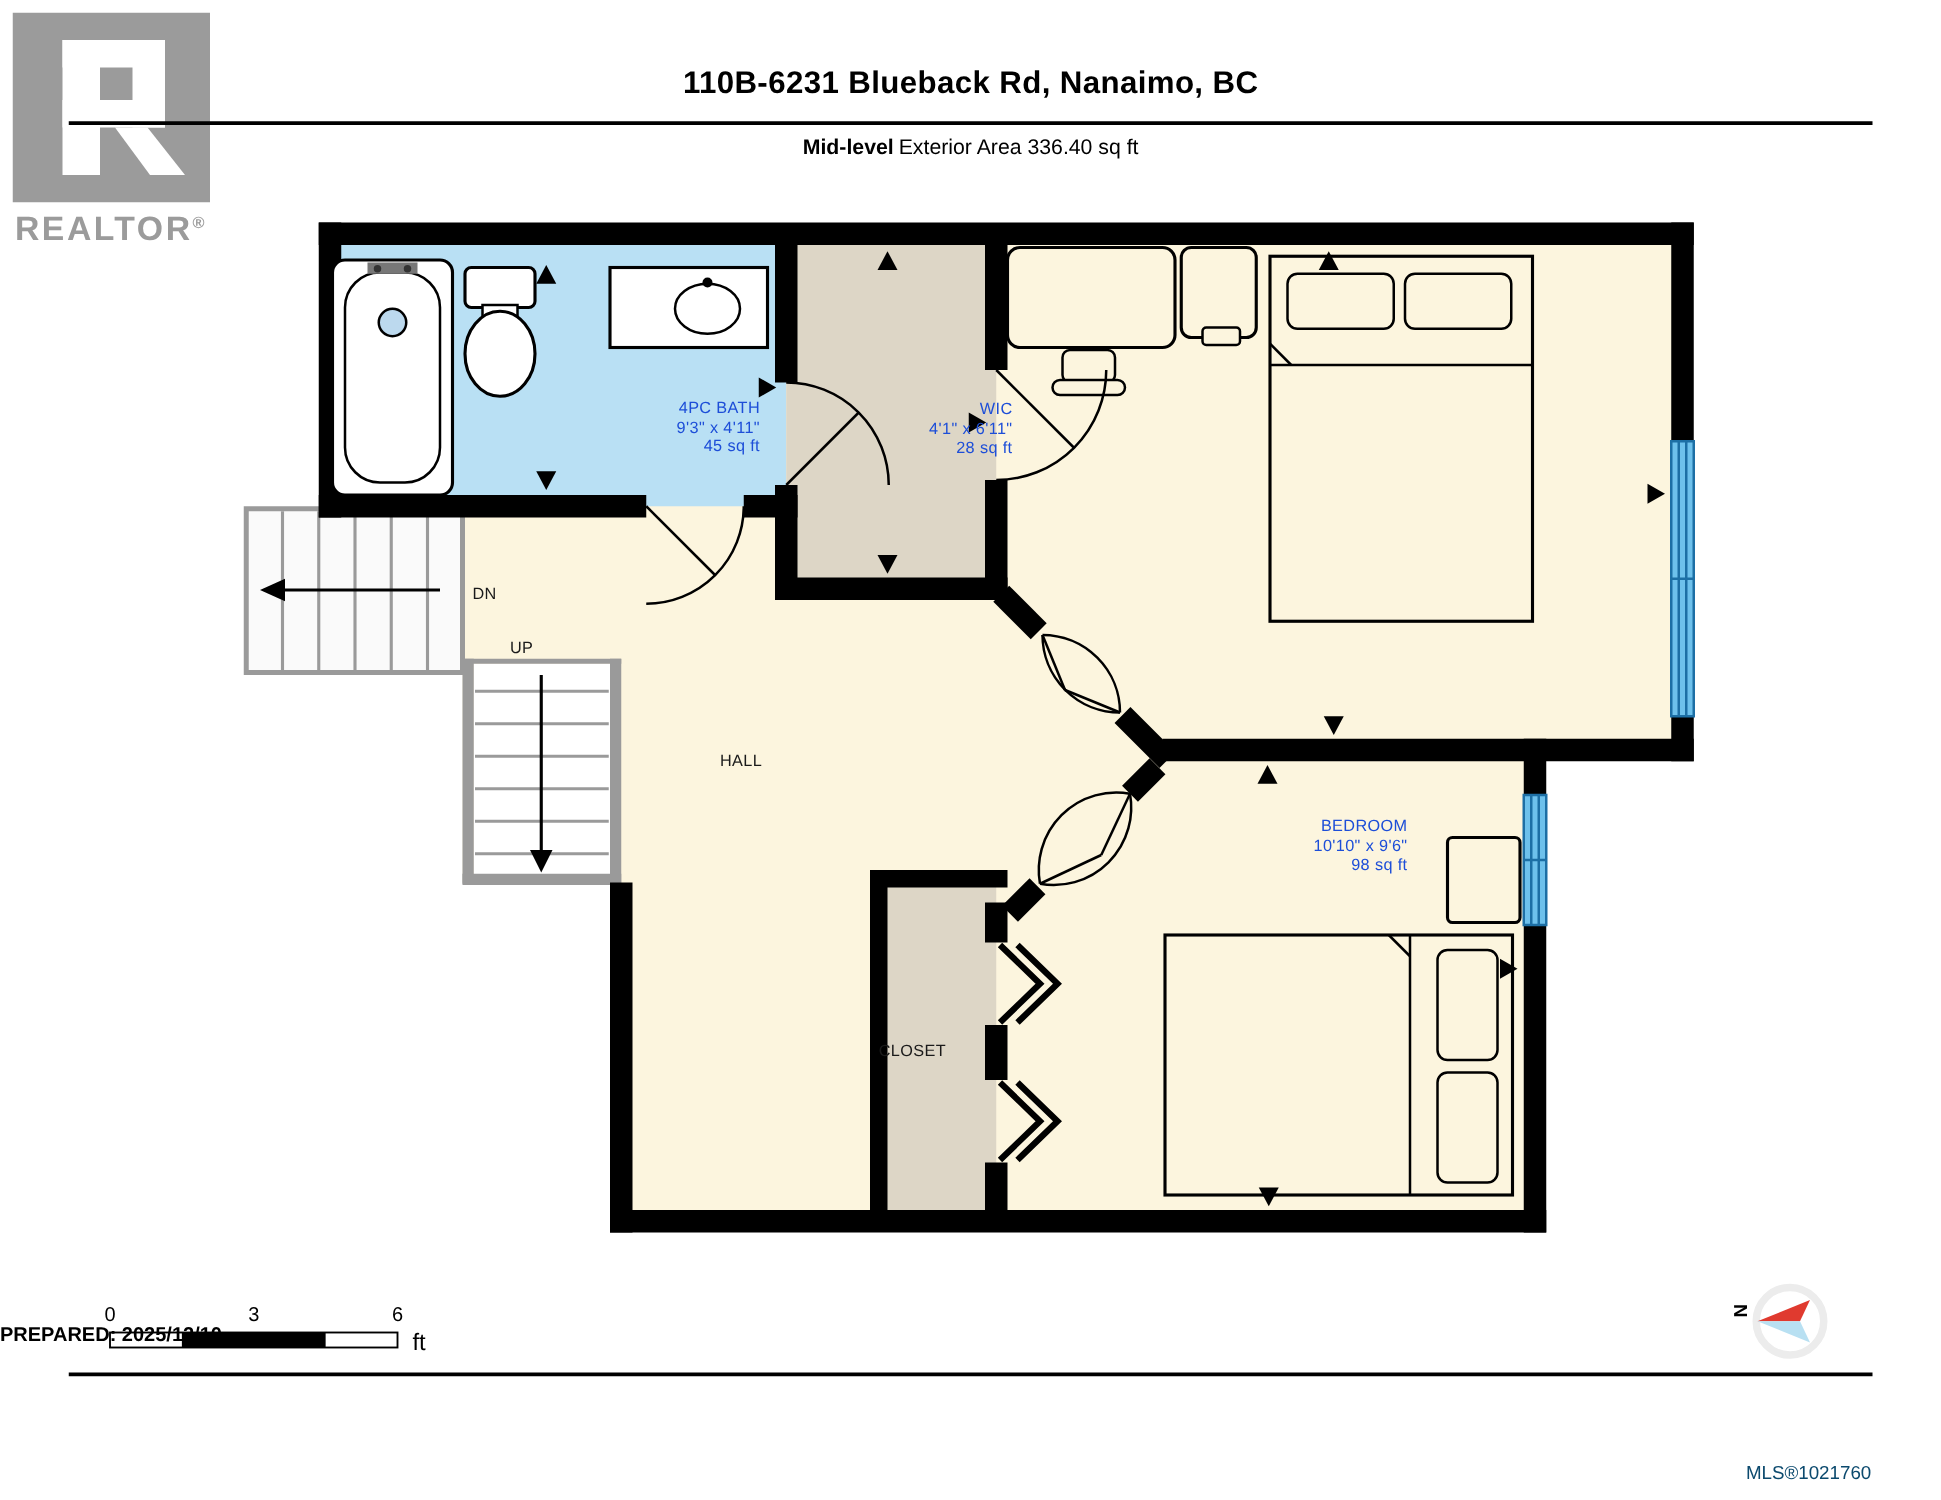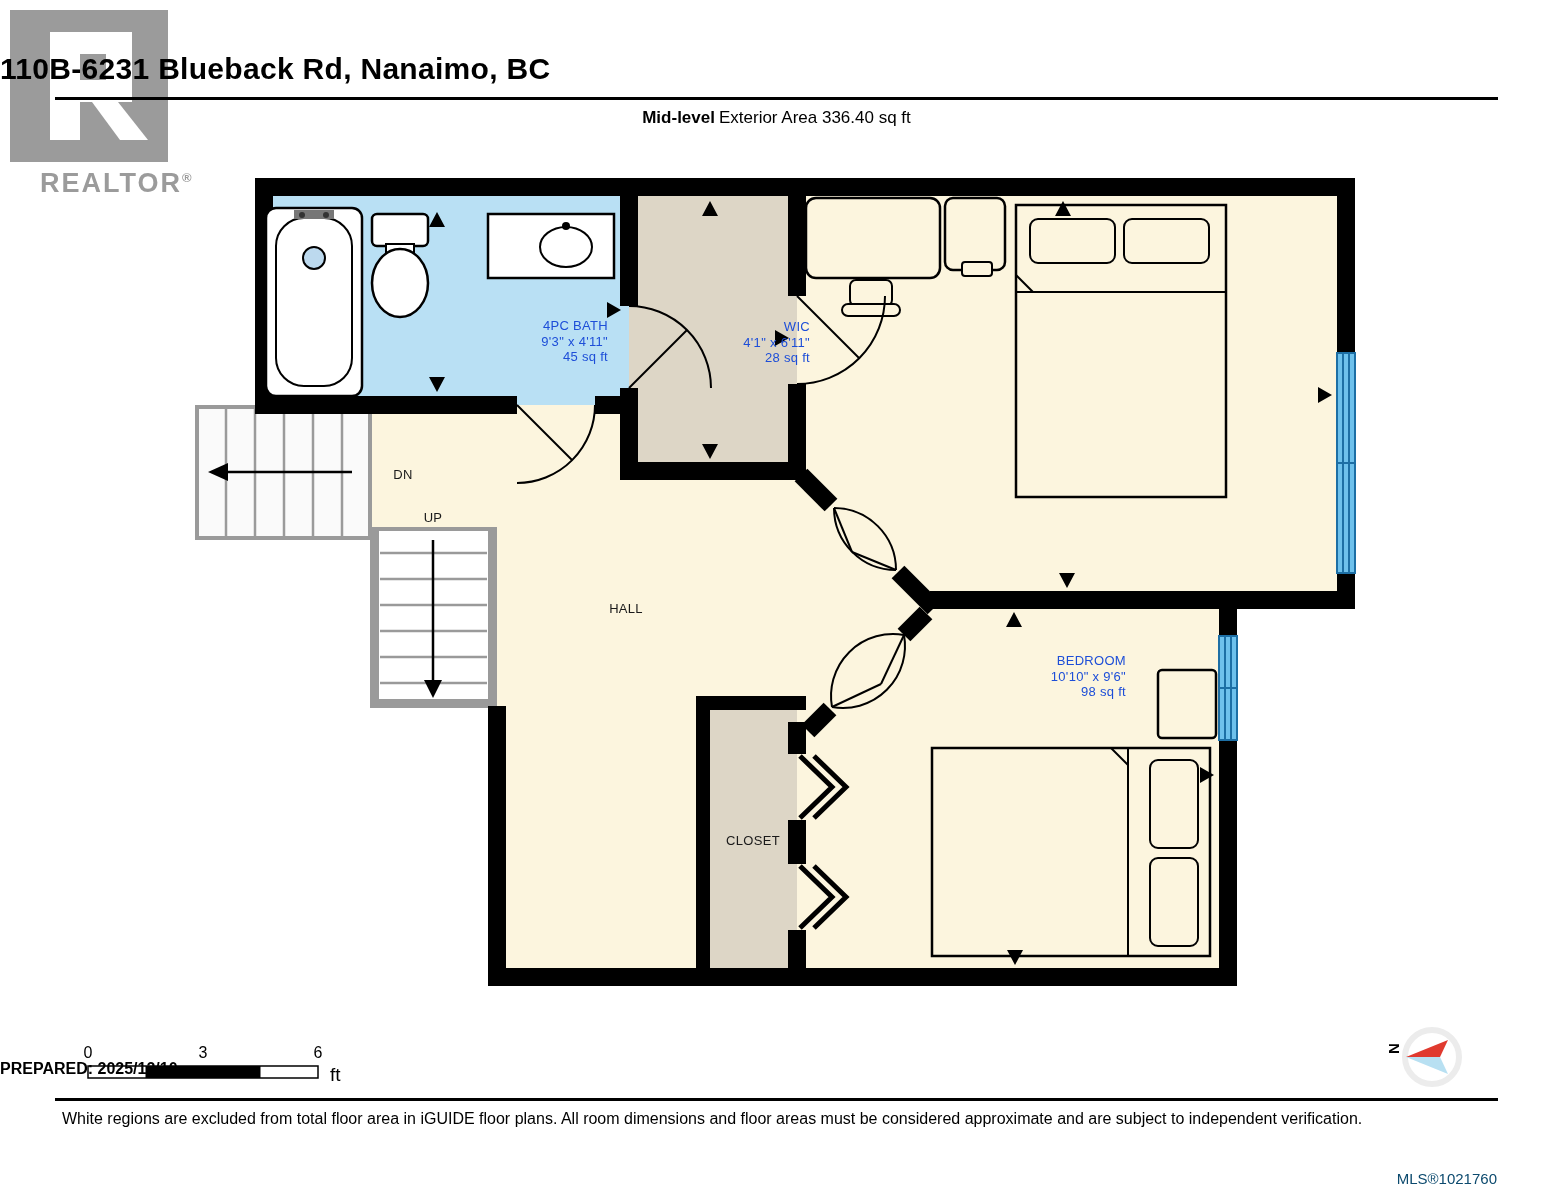--- a/index.html
+++ b/index.html
@@ -1,35 +1,35 @@
 <!DOCTYPE html>
 <html><head>
 <meta charset="utf-8">
 <style>
   html,body{margin:0;padding:0;background:#fff;}
   .page{position:relative;width:1553px;height:1200px;background:#fff;overflow:hidden;
         font-family:"Liberation Sans",sans-serif;color:#000;}
   
-  .page-title{position:absolute;top:52px;left:0;width:100%;text-align:left;
-              font-size:30px;font-weight:bold;letter-spacing:.3px;}
+  .page-title{position:absolute;top:52px;left:0;width:100%;text-align:center;
+              font-size:25px;font-weight:bold;letter-spacing:.3px;}
   .top-rule{position:absolute;top:97px;left:55px;width:1443px;height:3px;background:#000;}
   .subtitle{position:absolute;top:108px;left:0;width:100%;text-align:center;font-size:17px;}
   .subtitle .lvl{font-weight:bold;margin-right:4px;}
   
   .logo-svg{position:absolute;left:10px;top:10px;}
   .logo-text{position:absolute;left:12px;top:168px;font-size:27px;font-weight:bold;
-             color:#9b9b9b;letter-spacing:2px;margin-left:28px;}
+             color:#9b9b9b;letter-spacing:2px;}
   .logo-text sup{font-size:13px;}
   
   .plan{position:absolute;left:0;top:0;}
   
   .room-label{position:absolute;text-align:right;font-size:13px;line-height:15.5px;
               color:#1d4ed8;letter-spacing:.3px;}
   .room-label span{display:block;}
-  .small-label{position:absolute;text-align:center;font-size:13px;color:#1a1a1a;letter-spacing:.3px;}
+  .small-label{position:absolute;font-size:13px;color:#1a1a1a;letter-spacing:.3px;}
   
   .scale-num{position:absolute;font-size:16px;text-align:center;width:40px;}
   .scale-unit{position:absolute;font-size:19px;}
   .prepared{position:absolute;top:1060px;left:0;width:100%;text-align:left;
             font-size:16px;font-weight:bold;}
   .n-label{position:absolute;left:1388px;top:1040px;font-size:15px;font-weight:bold;
            transform:rotate(-90deg);}
   .bottom-rule{position:absolute;top:1098px;left:55px;width:1443px;height:3px;background:#000;}
   .disclaimer{position:absolute;left:62px;top:1110px;width:1320px;font-size:16px;}
   .mls{position:absolute;top:1170px;right:56px;font-size:15px;color:#0c4a6e;}
@@ -263,16 +263,15 @@
   <div class="small-label" style="left:378px;top:467px;width:50px;">DN</div>
   <div class="small-label" style="left:408px;top:510px;width:50px;">UP</div>
 
   <div class="scale-num" style="left:68px;top:1044px;">0</div>
   <div class="scale-num" style="left:183px;top:1044px;">3</div>
   <div class="scale-num" style="left:298px;top:1044px;">6</div>
   <div class="scale-unit" style="left:330px;top:1064px;">ft</div>
   <div class="prepared">PREPARED: 2025/12/10</div>
   <div class="n-label">N</div>
   <div class="bottom-rule"></div>
-  <div class="disclaimer">White regions are excluded from total floor area in iGUIDE floor plans. All room dimensions and floor areas must be considered approximate and are subject to independent verification.</div>
   <div class="mls">MLS®1021760</div>
 
 </div>
 
 </body></html>

